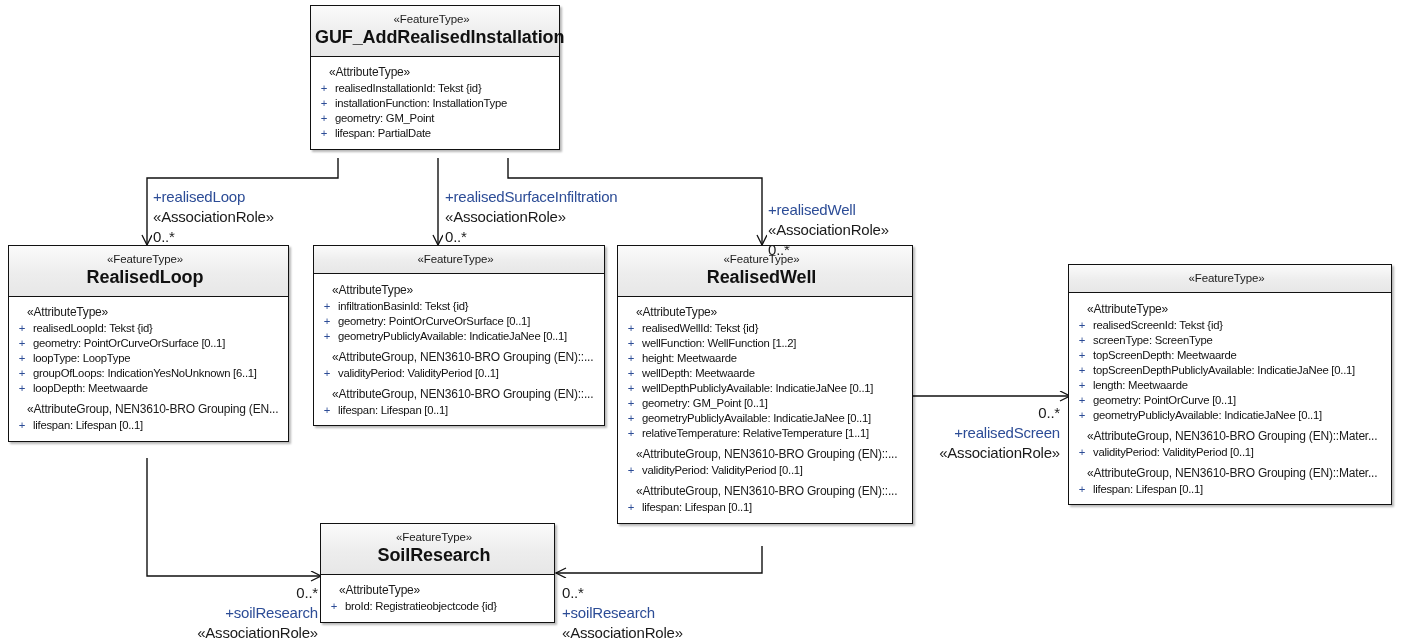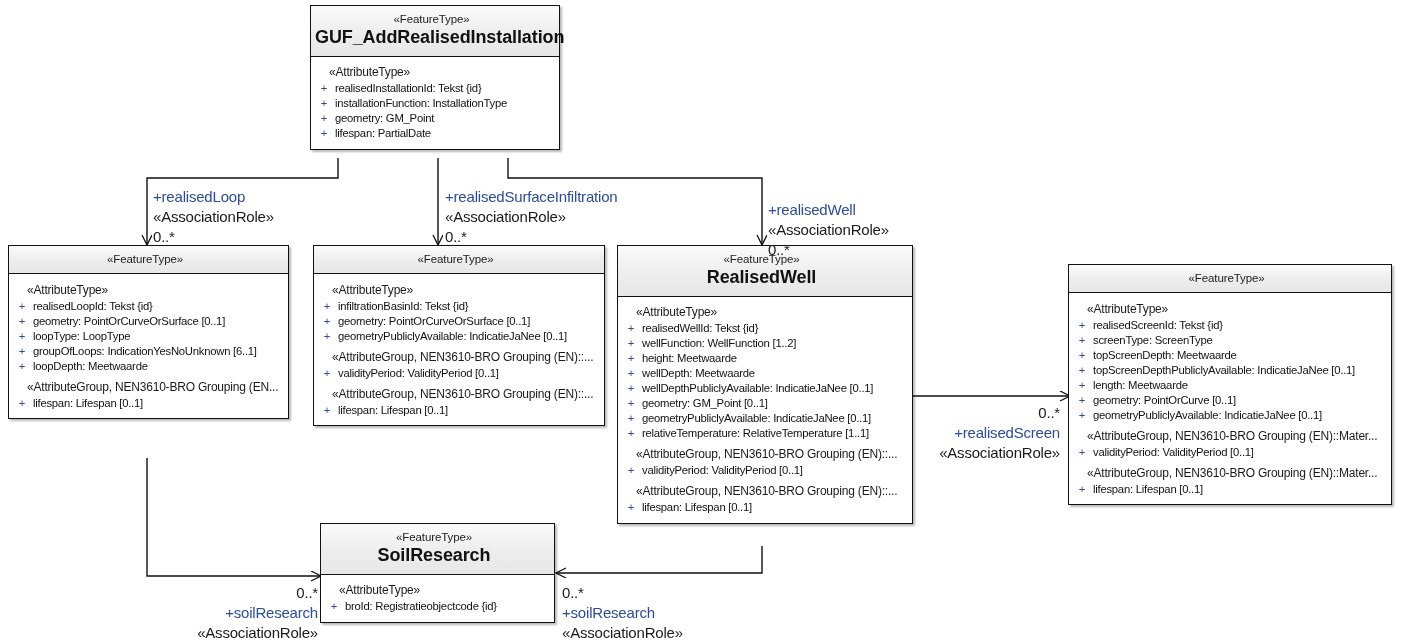--- a/index.html
+++ b/index.html
@@ -181,20 +181,21 @@
       <div class="attr">
         <span class="vis">+</span>
         <span class="txt">lifespan: PartialDate</span>
         </div>
     </div>
   </div>
 
   <div class="uml-class" style="left:8px; top:245px; width:281px;">
     <div class="uml-head">
       <div class="stereo">«FeatureType»</div>
+      <div class="cls-name">RealisedLoop</div>
     </div>
     <div class="uml-body">
       <div class="grp">«AttributeType»</div>
       <div class="attr">
         <span class="vis">+</span>
         <span class="txt">realisedLoopId: Tekst {id}</span>
         </div>
       <div class="attr">
         <span class="vis">+</span>
         <span class="txt">geometry: PointOrCurveOrSurface [0..1]</span>

